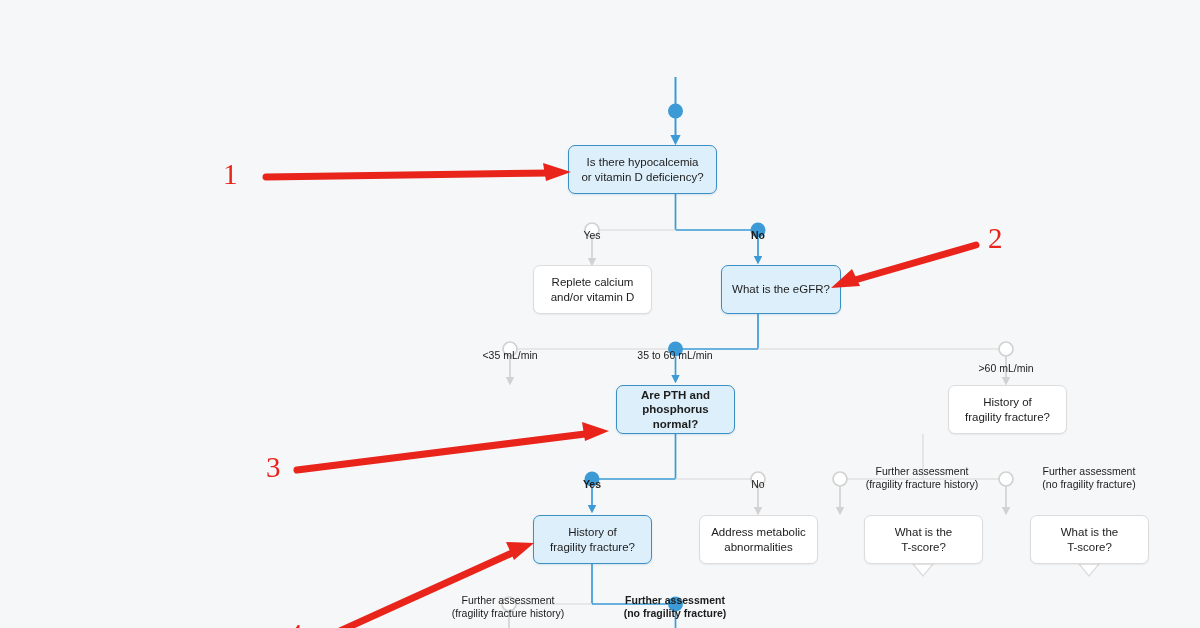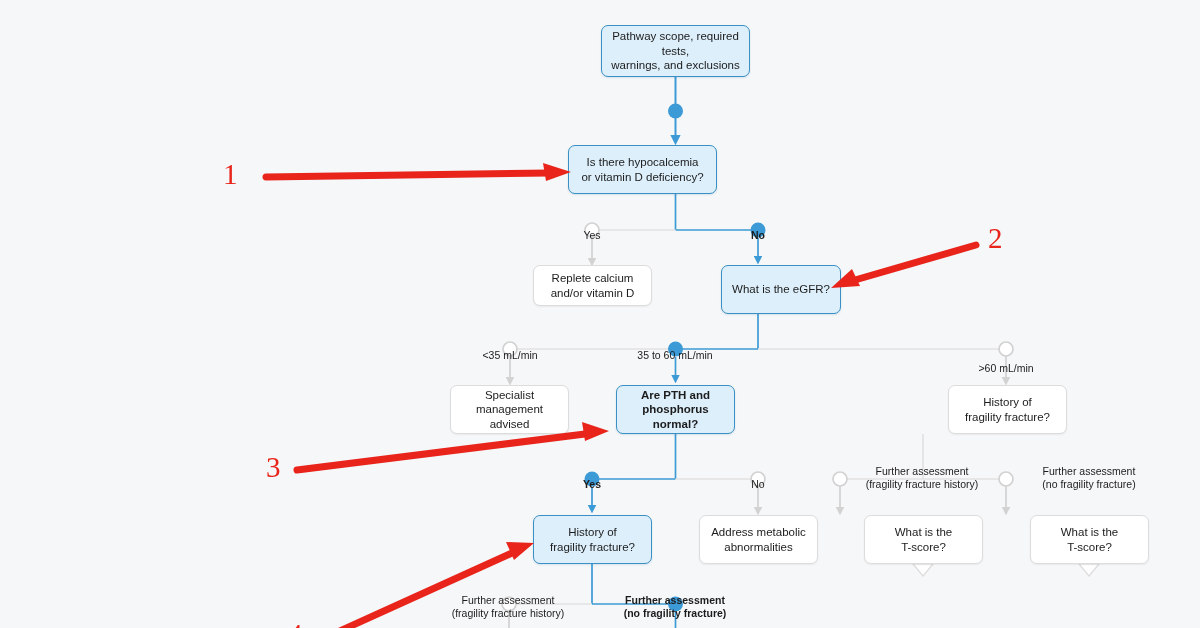--- a/index.html
+++ b/index.html
@@ -134,43 +134,35 @@
     <line x1="509" y1="604" x2="592" y2="604" stroke="#e2e2e2" stroke-width="1.7"></line>
     <circle cx="509" cy="604" r="7" fill="#ffffff" stroke="#d2d2d2" stroke-width="1.7"></circle>
     <line x1="509" y1="611" x2="509" y2="628" stroke="#d2d2d2" stroke-width="1.7"></line>
     <circle cx="675.5" cy="604" r="7.5" fill="#3c9ad6"></circle>
     <line x1="675.5" y1="612" x2="675.5" y2="628" stroke="#3c9ad6" stroke-width="1.7"></line>
 
     <path d="M 913 564 L 933 564 L 923 576 z" fill="#ffffff" stroke="#dcdcdc" stroke-width="1.2"></path>
     <path d="M 1079 564 L 1099 564 L 1089 576 z" fill="#ffffff" stroke="#dcdcdc" stroke-width="1.2"></path>
   </svg>
 
-  <div class="node active" style="left:601px; top:25px; width:149px; height:52px;">
-    <span>Pathway scope, required tests,
-warnings, and exclusions</span>
-  </div>
 
   <div class="node active" style="left:568px; top:145px; width:149px; height:49px;">
     <span>Is there hypocalcemia
 or vitamin D deficiency?</span>
   </div>
 
-  <div class="node inactive" style="left:533px; top:265px; width:119px; height:41px;">
+  <div class="node inactive" style="left:533px; top:265px; width:119px; height:49px;">
     <span>Replete calcium
 and/or vitamin D</span>
   </div>
 
   <div class="node active" style="left:698px; top:265px; width:120px; height:49px;margin-left:23px;">
     <span>What is the eGFR?</span>
   </div>
 
-  <div class="node inactive" style="left:450px; top:385px; width:119px; height:49px;">
-    <span>Specialist
-management advised</span>
-  </div>
 
   <div class="node active" style="left:616px; top:385px; width:119px; height:49px;font-weight:bold;">
     <span>Are PTH and
 phosphorus normal?</span>
   </div>
 
   <div class="node inactive" style="left:948px; top:385px; width:119px; height:49px;">
     <span>History of
 fragility fracture?</span>
   </div>

